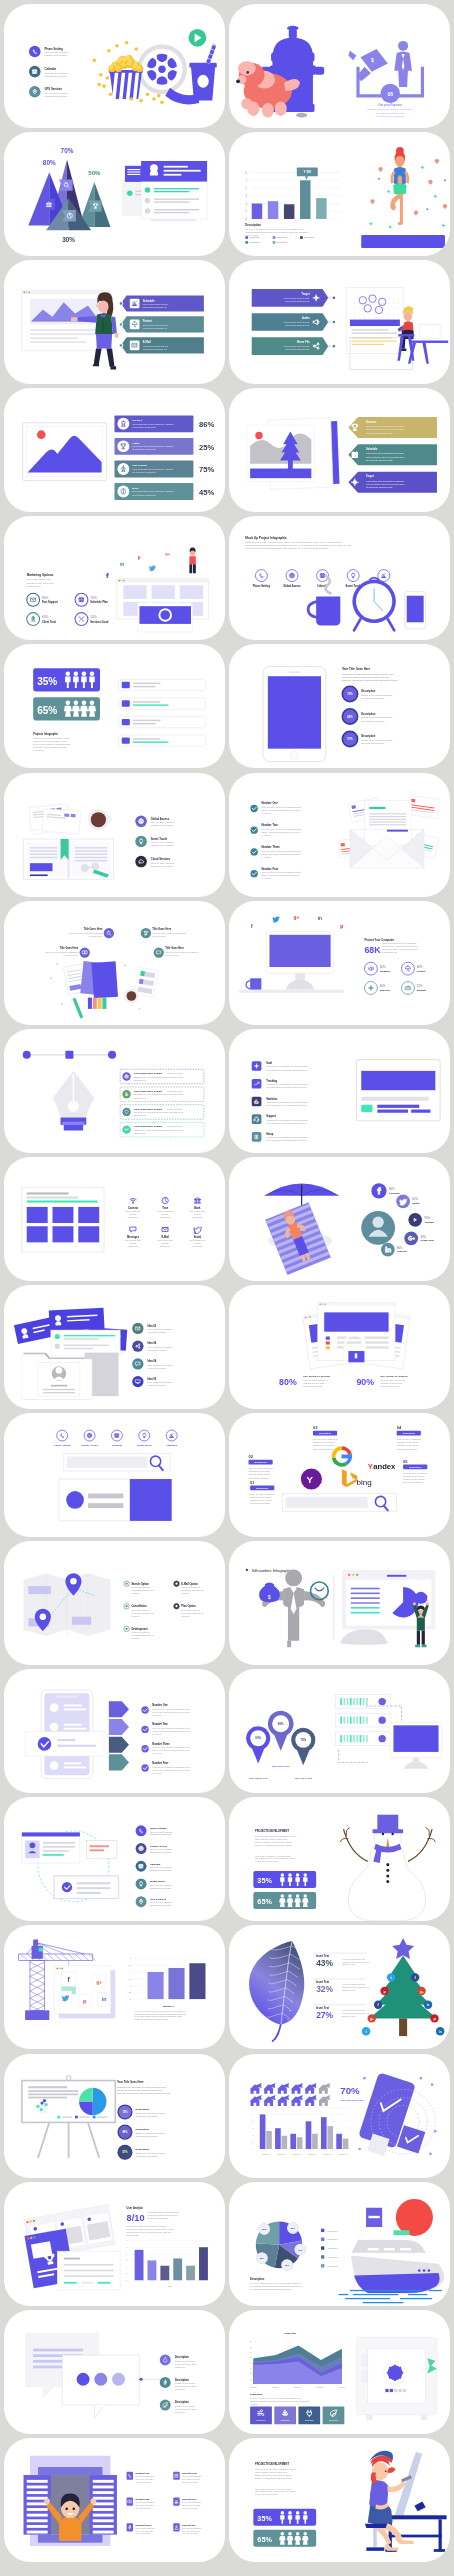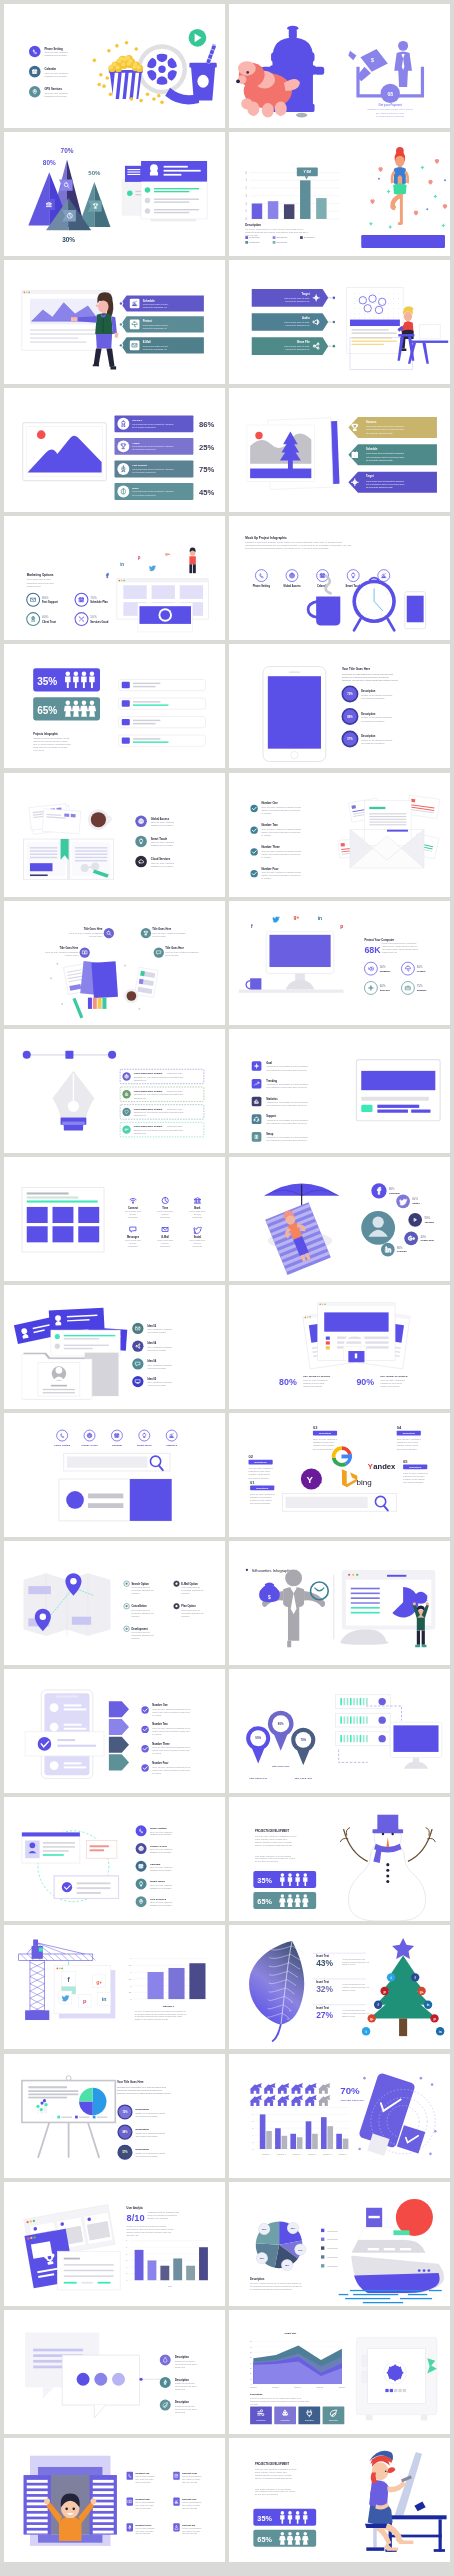--- a/index.html
+++ b/index.html
@@ -1,21 +1,21 @@
 <!DOCTYPE html>
 <html style="font-size:13px"><head>
 <meta charset="utf-8">
 <title>Presentation Slide Template Grid</title>
 <style>
   html,body{margin:0;padding:0;background:#dadad7;}
   body{width:454px;height:2576px;overflow:hidden;
        font-family:"Liberation Sans",sans-serif;-webkit-font-smoothing:antialiased;}
   .grid{display:grid;grid-template-columns:221px 221px;column-gap:4px;row-gap:4.1px;
         padding:4px 0 0 4px;box-sizing:border-box;width:454px;}
-  .slide{width:221px;height:124px;background:#fff;position:relative;overflow:hidden;}
+  .slide{width:221px;height:124px;background:#fff;position:relative;overflow:hidden;border-radius:26px;}
   .cv{position:absolute;left:0;top:0;width:221px;height:124px;display:block;}
 </style>
 </head>
 <body>
 
 <div class="grid" id="grid">
     <div class="slide">
       <svg viewBox="0 0 274 154" width="221" height="124" class="cv">
         <g>
           <g>

